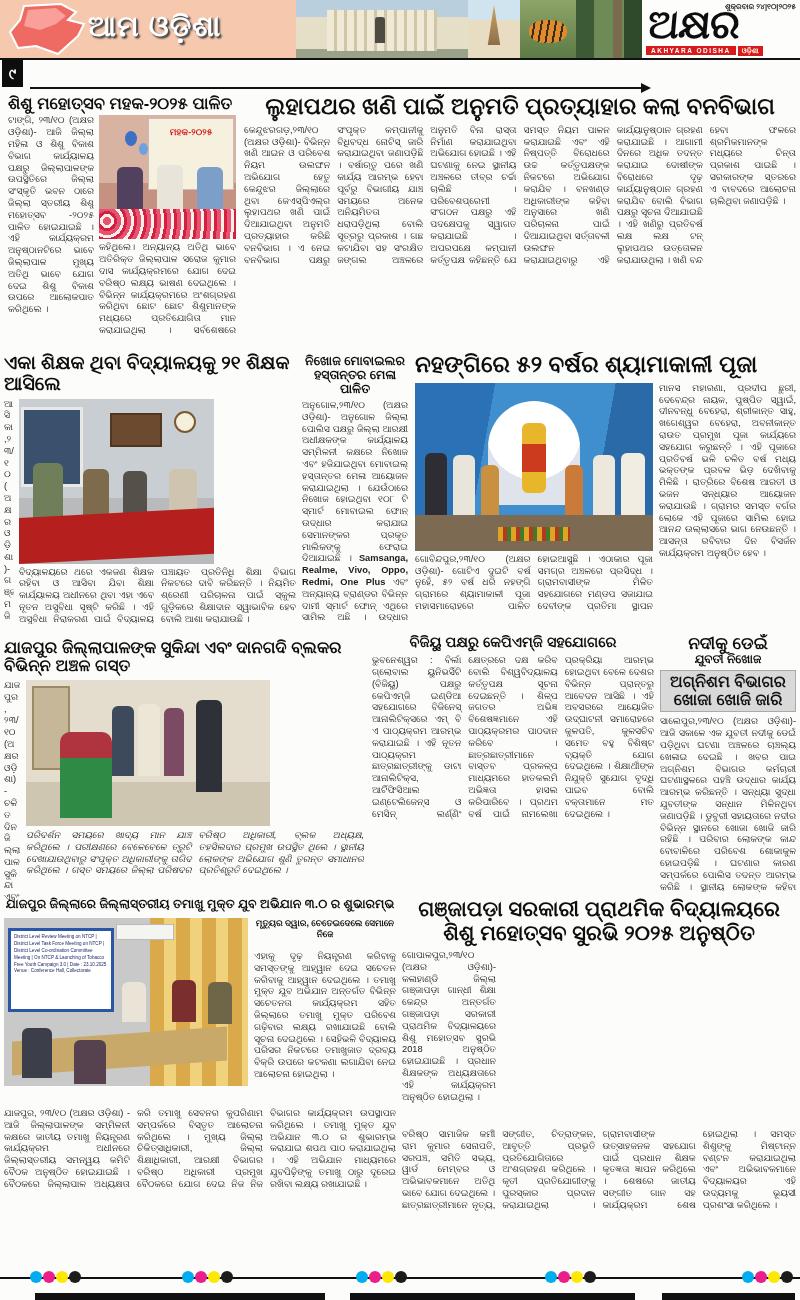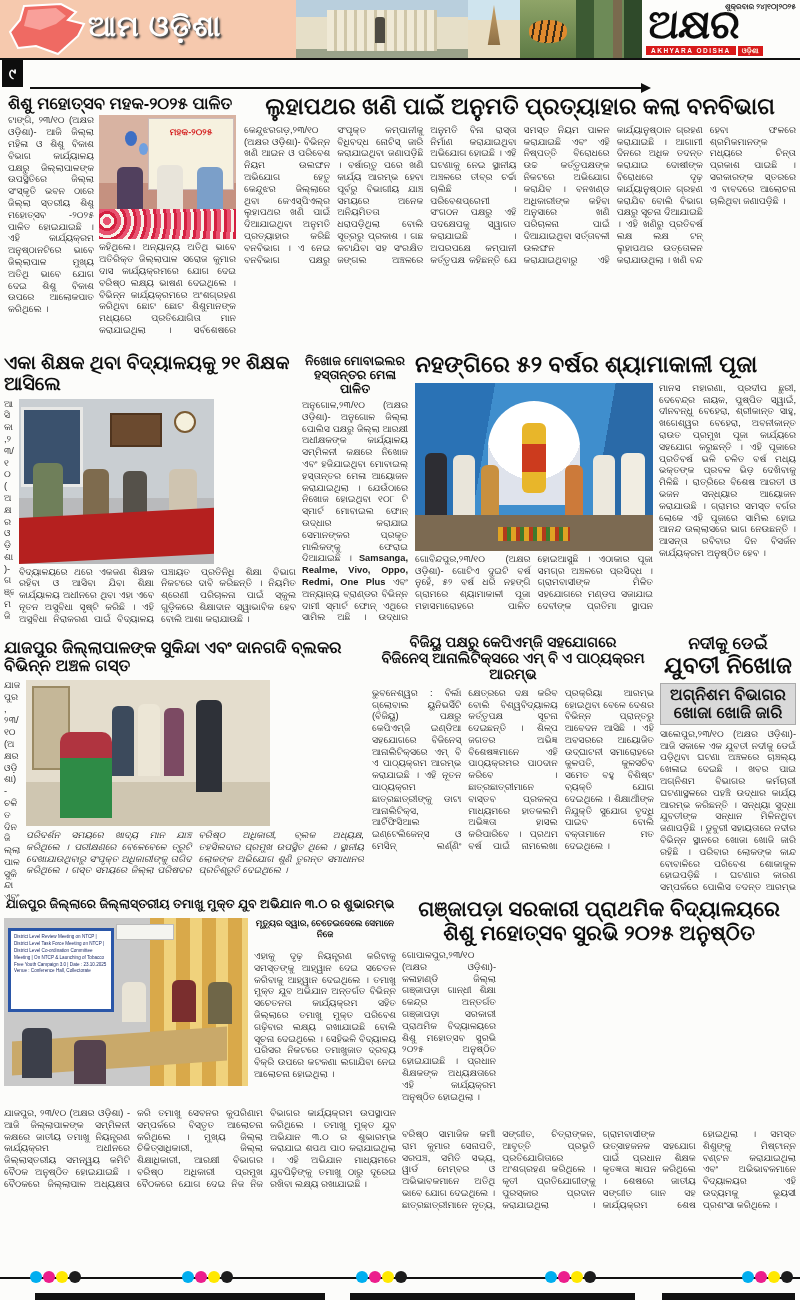--- a/index.html
+++ b/index.html
@@ -225,27 +225,26 @@
           <div class="person" style="left:170px;top:20px;width:26px;height:92px;background:#2e3138;"></div>
           <div class="saree"></div>
         </div>
         <div class="body cols2" style="height:84px;margin-top:4px;font-style:italic;">ପରିଦର୍ଶନ ସମୟରେ ଖାଦ୍ୟ ମାନ ଯାଞ୍ଚ କରିଥିଲେ । ପରୀକ୍ଷଣରେ ବେଳେବେଳେ ତ୍ରୁଟି ଦେଖାଯାଉଥିବାରୁ ସଂପୃକ୍ତ ଅଧିକାରୀଙ୍କୁ ତାଗିଦ କରିଥିଲେ । ଗସ୍ତ ସମୟରେ ଜିଲ୍ଲା ପରିଷଦର ବରିଷ୍ଠ ଅଧିକାରୀ, ବ୍ଲକ ଅଧ୍ୟକ୍ଷ, ତହସିଲଦାର ପ୍ରମୁଖ ଉପସ୍ଥିତ ଥିଲେ । ସ୍ଥାନୀୟ ଲୋକଙ୍କ ଅଭିଯୋଗ ଶୁଣି ତୁରନ୍ତ ସମାଧାନର ପ୍ରତିଶ୍ରୁତି ଦେଇଥିଲେ ।</div>
       </div>
     </div>
   </article>
 
   <article class="article" style="left:372px;top:634px;width:282px;height:260px;">
     <div class="hl hl-c" style="font-size:14.5px;">ବିଜିୟୁ ପକ୍ଷରୁ କେପିଏମ୍‌ଜି ସହଯୋଗରେ</div>
-    <div class="hl hl-c" style="font-size:14.5px;">ବିଜିନେସ୍ ଆନାଲିଟିକ୍ସରେ ଏମ୍ ବି ଏ ପାଠ୍ୟକ୍ରମ ଆରମ୍ଭ</div>
     <div class="body cols3" style="height:218px;margin-top:5px;">ଭୁବନେଶ୍ୱର : ବିର୍ଲା ଗ୍ଲୋବାଲ ୟୁନିଭର୍ସିଟି (ବିଜିୟୁ) ପକ୍ଷରୁ କେପିଏମ୍‌ଜି ଇଣ୍ଡିଆ ସହଯୋଗରେ ବିଜିନେସ୍ ଆନାଲିଟିକ୍ସରେ ଏମ୍ ବି ଏ ପାଠ୍ୟକ୍ରମ ଆରମ୍ଭ କରାଯାଇଛି । ଏହି ନୂତନ ପାଠ୍ୟକ୍ରମ ଛାତ୍ରଛାତ୍ରୀଙ୍କୁ ଡାଟା ଆନାଲିଟିକ୍ସ, ଆର୍ଟିଫିସିଆଲ ଇଣ୍ଟେଲିଜେନ୍ସ ଓ ମେସିନ୍ ଲର୍ଣ୍ଣିଂ କ୍ଷେତ୍ରରେ ଦକ୍ଷ କରିବ ବୋଲି ବିଶ୍ୱବିଦ୍ୟାଳୟ କର୍ତ୍ତୃପକ୍ଷ ସୂଚନା ଦେଇଛନ୍ତି । ଶିଳ୍ପ ଜଗତର ଅଭିଜ୍ଞ ବିଶେଷଜ୍ଞମାନେ ଏହି ପାଠ୍ୟକ୍ରମର ପାଠଦାନ କରିବେ । ଛାତ୍ରଛାତ୍ରୀମାନେ ବାସ୍ତବ ପ୍ରକଳ୍ପ ମାଧ୍ୟମରେ ହାତକଲମି ଅଭିଜ୍ଞତା ହାସଲ କରିପାରିବେ । ପ୍ରଥମ ବର୍ଷ ପାଇଁ ନାମଲେଖା ପ୍ରକ୍ରିୟା ଆରମ୍ଭ ହୋଇଥିବା ବେଳେ ଦେଶର ବିଭିନ୍ନ ପ୍ରାନ୍ତରୁ ଆବେଦନ ଆସିଛି । ଏହି ଅବସରରେ ଆୟୋଜିତ ଉଦ୍‌ଘାଟନୀ ସମାରୋହରେ କୁଳପତି, କୁଳସଚିବ ସମେତ ବହୁ ବିଶିଷ୍ଟ ବ୍ୟକ୍ତି ଯୋଗ ଦେଇଥିଲେ । ଶିକ୍ଷାର୍ଥୀଙ୍କ ନିଯୁକ୍ତି ସୁଯୋଗ ବୃଦ୍ଧି ପାଇବ ବୋଲି ବକ୍ତାମାନେ ମତ ଦେଇଥିଲେ ।</div>
   </article>
 
   <article class="article" style="left:660px;top:634px;width:136px;height:260px;">
     <div class="hl hl-c" style="font-size:17px;">ନଦୀକୁ ଡେଇଁ</div>
-    <div class="hl hl-c" style="font-size:23px;">ଯୁବତୀ ନିଖୋଜ</div>
+    <div class="hl hl-c" style="font-size:12px;">ଯୁବତୀ ନିଖୋଜ</div>
     <div class="subhead-box" style="font-size:16px;margin-top:4px;">ଅଗ୍ନିଶମ ବିଭାଗର ଖୋଜା ଖୋଜି ଜାରି</div>
     <div class="body" style="height:180px;margin-top:4px;">ସାଲେପୁର,୨୩/୧୦ (ଅକ୍ଷର ଓଡ଼ିଶା)- ଆଜି ସକାଳେ ଏକ ଯୁବତୀ ନଦୀକୁ ଡେଇଁ ପଡ଼ିଥିବା ଘଟଣା ଅଞ୍ଚଳରେ ଚାଞ୍ଚଲ୍ୟ ଖେଳାଇ ଦେଇଛି । ଖବର ପାଇ ଅଗ୍ନିଶମ ବିଭାଗର କର୍ମଚାରୀ ଘଟଣାସ୍ଥଳରେ ପହଞ୍ଚି ଉଦ୍ଧାର କାର୍ଯ୍ୟ ଆରମ୍ଭ କରିଛନ୍ତି । ସନ୍ଧ୍ୟା ସୁଦ୍ଧା ଯୁବତୀଙ୍କ ସନ୍ଧାନ ମିଳିନଥିବା ଜଣାପଡ଼ିଛି । ଡୁବୁରୀ ସହାୟତାରେ ନଦୀର ବିଭିନ୍ନ ସ୍ଥାନରେ ଖୋଜା ଖୋଜି ଜାରି ରହିଛି । ପରିବାର ଲୋକଙ୍କ କାନ୍ଦ ବୋବାଳିରେ ପରିବେଶ ଶୋକାକୁଳ ହୋଇପଡ଼ିଛି । ଘଟଣାର କାରଣ ସମ୍ପର୍କରେ ପୋଲିସ ତଦନ୍ତ ଆରମ୍ଭ କରିଛି । ସ୍ଥାନୀୟ ଲୋକଙ୍କ କହିବା ଅନୁସାରେ ସକାଳ ପ୍ରାୟ ୭ଟା ସମୟରେ ଯୁବତୀ ଜଣକ ନଦୀ ଆଡ଼କୁ ଯାଉଥିବାର ଦେଖାଯାଇଥିଲା ।</div>
   </article>
 
   <article class="article" style="left:4px;top:897px;width:392px;height:366px;">
     <div class="kicker" style="font-size:12.5px;">ଯାଜପୁର ଜିଲ୍ଲାରେ ଜିଲ୍ଲାସ୍ତରୀୟ ତମାଖୁ ମୁକ୍ତ ଯୁବ ଅଭିଯାନ ୩.୦ ର ଶୁଭାରମ୍ଭ</div>
     <div class="row" style="margin-top:6px;">
       <div class="photo p-meeting" style="width:244px;height:168px;">
         <div class="panels"></div>
         <div class="ac"></div>
@@ -262,21 +261,21 @@
         <div class="body" style="height:152px;margin-top:11px;">ଏହାକୁ ଦୃଢ଼ ନିୟନ୍ତ୍ରଣ କରିବାକୁ ସମସ୍ତଙ୍କୁ ଆହ୍ୱାନ ଦେଇ ସଚେତନ କରିବାକୁ ଆହ୍ୱାନ ଦେଇଥିଲେ । ତମାଖୁ ମୁକ୍ତ ଯୁବ ଅଭିଯାନ ଅନ୍ତର୍ଗତ ବିଭିନ୍ନ ସଚେତନତା କାର୍ଯ୍ୟକ୍ରମ ସହିତ ଜିଲ୍ଲାରେ ତମାଖୁ ମୁକ୍ତ ପରିବେଶ ଗଢ଼ିବାର ଲକ୍ଷ୍ୟ ରଖାଯାଇଛି ବୋଲି ସୂଚନା ଦେଇଥିଲେ । ସେହିଭଳି ବିଦ୍ୟାଳୟ ପରିସର ନିକଟରେ ତମାଖୁଜାତ ଦ୍ରବ୍ୟ ବିକ୍ରି ଉପରେ କଟକଣା ଲଗାଯିବା ନେଇ ଆଲୋଚନା ହୋଇଥିଲା ।</div>
       </div>
     </div>
     <div class="body cols3" style="height:108px;margin-top:5px;">ଯାଜପୁର, ୨୩/୧୦ (ଅକ୍ଷର ଓଡ଼ିଶା) - ଆଜି ଜିଲ୍ଲାପାଳଙ୍କ ସମ୍ମିଳନୀ କକ୍ଷରେ ଜାତୀୟ ତମାଖୁ ନିୟନ୍ତ୍ରଣ କାର୍ଯ୍ୟକ୍ରମ ଅଧୀନରେ ଜିଲ୍ଲାସ୍ତରୀୟ ସମନ୍ୱୟ କମିଟି ବୈଠକ ଅନୁଷ୍ଠିତ ହୋଇଯାଇଛି । ବୈଠକରେ ଜିଲ୍ଲାପାଳ ଅଧ୍ୟକ୍ଷତା କରି ତମାଖୁ ସେବନର କୁପରିଣାମ ସମ୍ପର୍କରେ ବିସ୍ତୃତ ଆଲୋଚନା କରିଥିଲେ । ମୁଖ୍ୟ ଜିଲ୍ଲା ଚିକିତ୍ସାଧିକାରୀ, ଜିଲ୍ଲା ଶିକ୍ଷାଧିକାରୀ, ଆରକ୍ଷୀ ବିଭାଗର ବରିଷ୍ଠ ଅଧିକାରୀ ପ୍ରମୁଖ ବୈଠକରେ ଯୋଗ ଦେଇ ନିଜ ନିଜ ବିଭାଗର କାର୍ଯ୍ୟକ୍ରମ ଉପସ୍ଥାପନ କରିଥିଲେ । ତମାଖୁ ମୁକ୍ତ ଯୁବ ଅଭିଯାନ ୩.୦ ର ଶୁଭାରମ୍ଭ କରାଯାଇ ଶପଥ ପାଠ କରାଯାଇଥିଲା । ଏହି ଅଭିଯାନ ମାଧ୍ୟମରେ ଯୁବପିଢ଼ିଙ୍କୁ ତମାଖୁ ଠାରୁ ଦୂରେଇ ରଖିବା ଲକ୍ଷ୍ୟ ରଖାଯାଇଛି ।</div>
   </article>
 
   <article class="article" style="left:402px;top:897px;width:394px;height:366px;">
     <div class="hl hl-c" style="font-size:21px;">ଗଞ୍ଜାପଡ଼ା ସରକାରୀ ପ୍ରାଥମିକ ବିଦ୍ୟାଳୟରେ</div>
     <div class="hl hl-c" style="font-size:21px;">ଶିଶୁ ମହୋତ୍ସବ ସୁରଭି ୨୦୨୫ ଅନୁଷ୍ଠିତ</div>
     <div class="row" style="margin-top:6px;">
-      <div class="body" style="width:94px;height:174px;">ଗୋପାଳପୁର,୨୩/୧୦ (ଅକ୍ଷର ଓଡ଼ିଶା)- କଳାହାଣ୍ଡି ଜିଲ୍ଲା ଗଞ୍ଜାପଡ଼ା ଗାନ୍ଧୀ ଶିକ୍ଷା କେନ୍ଦ୍ର ଅନ୍ତର୍ଗତ ଗଞ୍ଜାପଡ଼ା ସରକାରୀ ପ୍ରାଥମିକ ବିଦ୍ୟାଳୟରେ ଶିଶୁ ମହୋତ୍ସବ ସୁରଭି ୨୦୨୫ ଅନୁଷ୍ଠିତ ହୋଇଯାଇଛି । ପ୍ରଧାନ ଶିକ୍ଷକଙ୍କ ଅଧ୍ୟକ୍ଷତାରେ ଏହି କାର୍ଯ୍ୟକ୍ରମ ଅନୁଷ୍ଠିତ ହୋଇଥିଲା ।</div>
+      <div class="body" style="width:94px;height:174px;">ଗୋପାଳପୁର,୨୩/୧୦ (ଅକ୍ଷର ଓଡ଼ିଶା)- କଳାହାଣ୍ଡି ଜିଲ୍ଲା ଗଞ୍ଜାପଡ଼ା ଗାନ୍ଧୀ ଶିକ୍ଷା କେନ୍ଦ୍ର ଅନ୍ତର୍ଗତ ଗଞ୍ଜାପଡ଼ା ସରକାରୀ ପ୍ରାଥମିକ ବିଦ୍ୟାଳୟରେ ଶିଶୁ ମହୋତ୍ସବ ସୁରଭି 2018 ଅନୁଷ୍ଠିତ ହୋଇଯାଇଛି । ପ୍ରଧାନ ଶିକ୍ଷକଙ୍କ ଅଧ୍ୟକ୍ଷତାରେ ଏହି କାର୍ଯ୍ୟକ୍ରମ ଅନୁଷ୍ଠିତ ହୋଇଥିଲା ।</div>
       <div class="photo p-surabhi grow" style="margin-left:6px;height:174px;">
 
         <div class="chairline"></div>
       </div>
     </div>
     <div class="body cols4" style="height:118px;margin-top:5px;">ବରିଷ୍ଠ ସାମାଜିକ କର୍ମୀ ରାମ କୁମାର ସେନାପତି, ସରପଞ୍ଚ, ସମିତି ସଭ୍ୟ, ୱାର୍ଡ ମେମ୍ବର ଓ ଅଭିଭାବକମାନେ ଅତିଥି ଭାବେ ଯୋଗ ଦେଇଥିଲେ । ଛାତ୍ରଛାତ୍ରୀମାନେ ନୃତ୍ୟ, ସଙ୍ଗୀତ, ଚିତ୍ରାଙ୍କନ, ଆବୃତ୍ତି ପ୍ରଭୃତି ପ୍ରତିଯୋଗିତାରେ ଅଂଶଗ୍ରହଣ କରିଥିଲେ । କୃତୀ ପ୍ରତିଯୋଗୀଙ୍କୁ ପୁରସ୍କାର ପ୍ରଦାନ କରାଯାଇଥିଲା । ଗ୍ରାମବାସୀଙ୍କ ଉତ୍ସାହଜନକ ସହଯୋଗ ପାଇଁ ପ୍ରଧାନ ଶିକ୍ଷକ କୃତଜ୍ଞତା ଜ୍ଞାପନ କରିଥିଲେ । ଶେଷରେ ଜାତୀୟ ସଙ୍ଗୀତ ଗାନ ସହ କାର୍ଯ୍ୟକ୍ରମ ଶେଷ ହୋଇଥିଲା । ସମସ୍ତ ଶିଶୁଙ୍କୁ ମିଷ୍ଟାନ୍ନ ବଣ୍ଟନ କରାଯାଇଥିଲା ଏବଂ ଅଭିଭାବକମାନେ ବିଦ୍ୟାଳୟର ଏହି ଉଦ୍ୟମକୁ ଭୂୟସୀ ପ୍ରଶଂସା କରିଥିଲେ ।</div>
   </article>
 
   <div class="foot-rule"></div>
   <div class="dotgroup" style="left:30px;">

